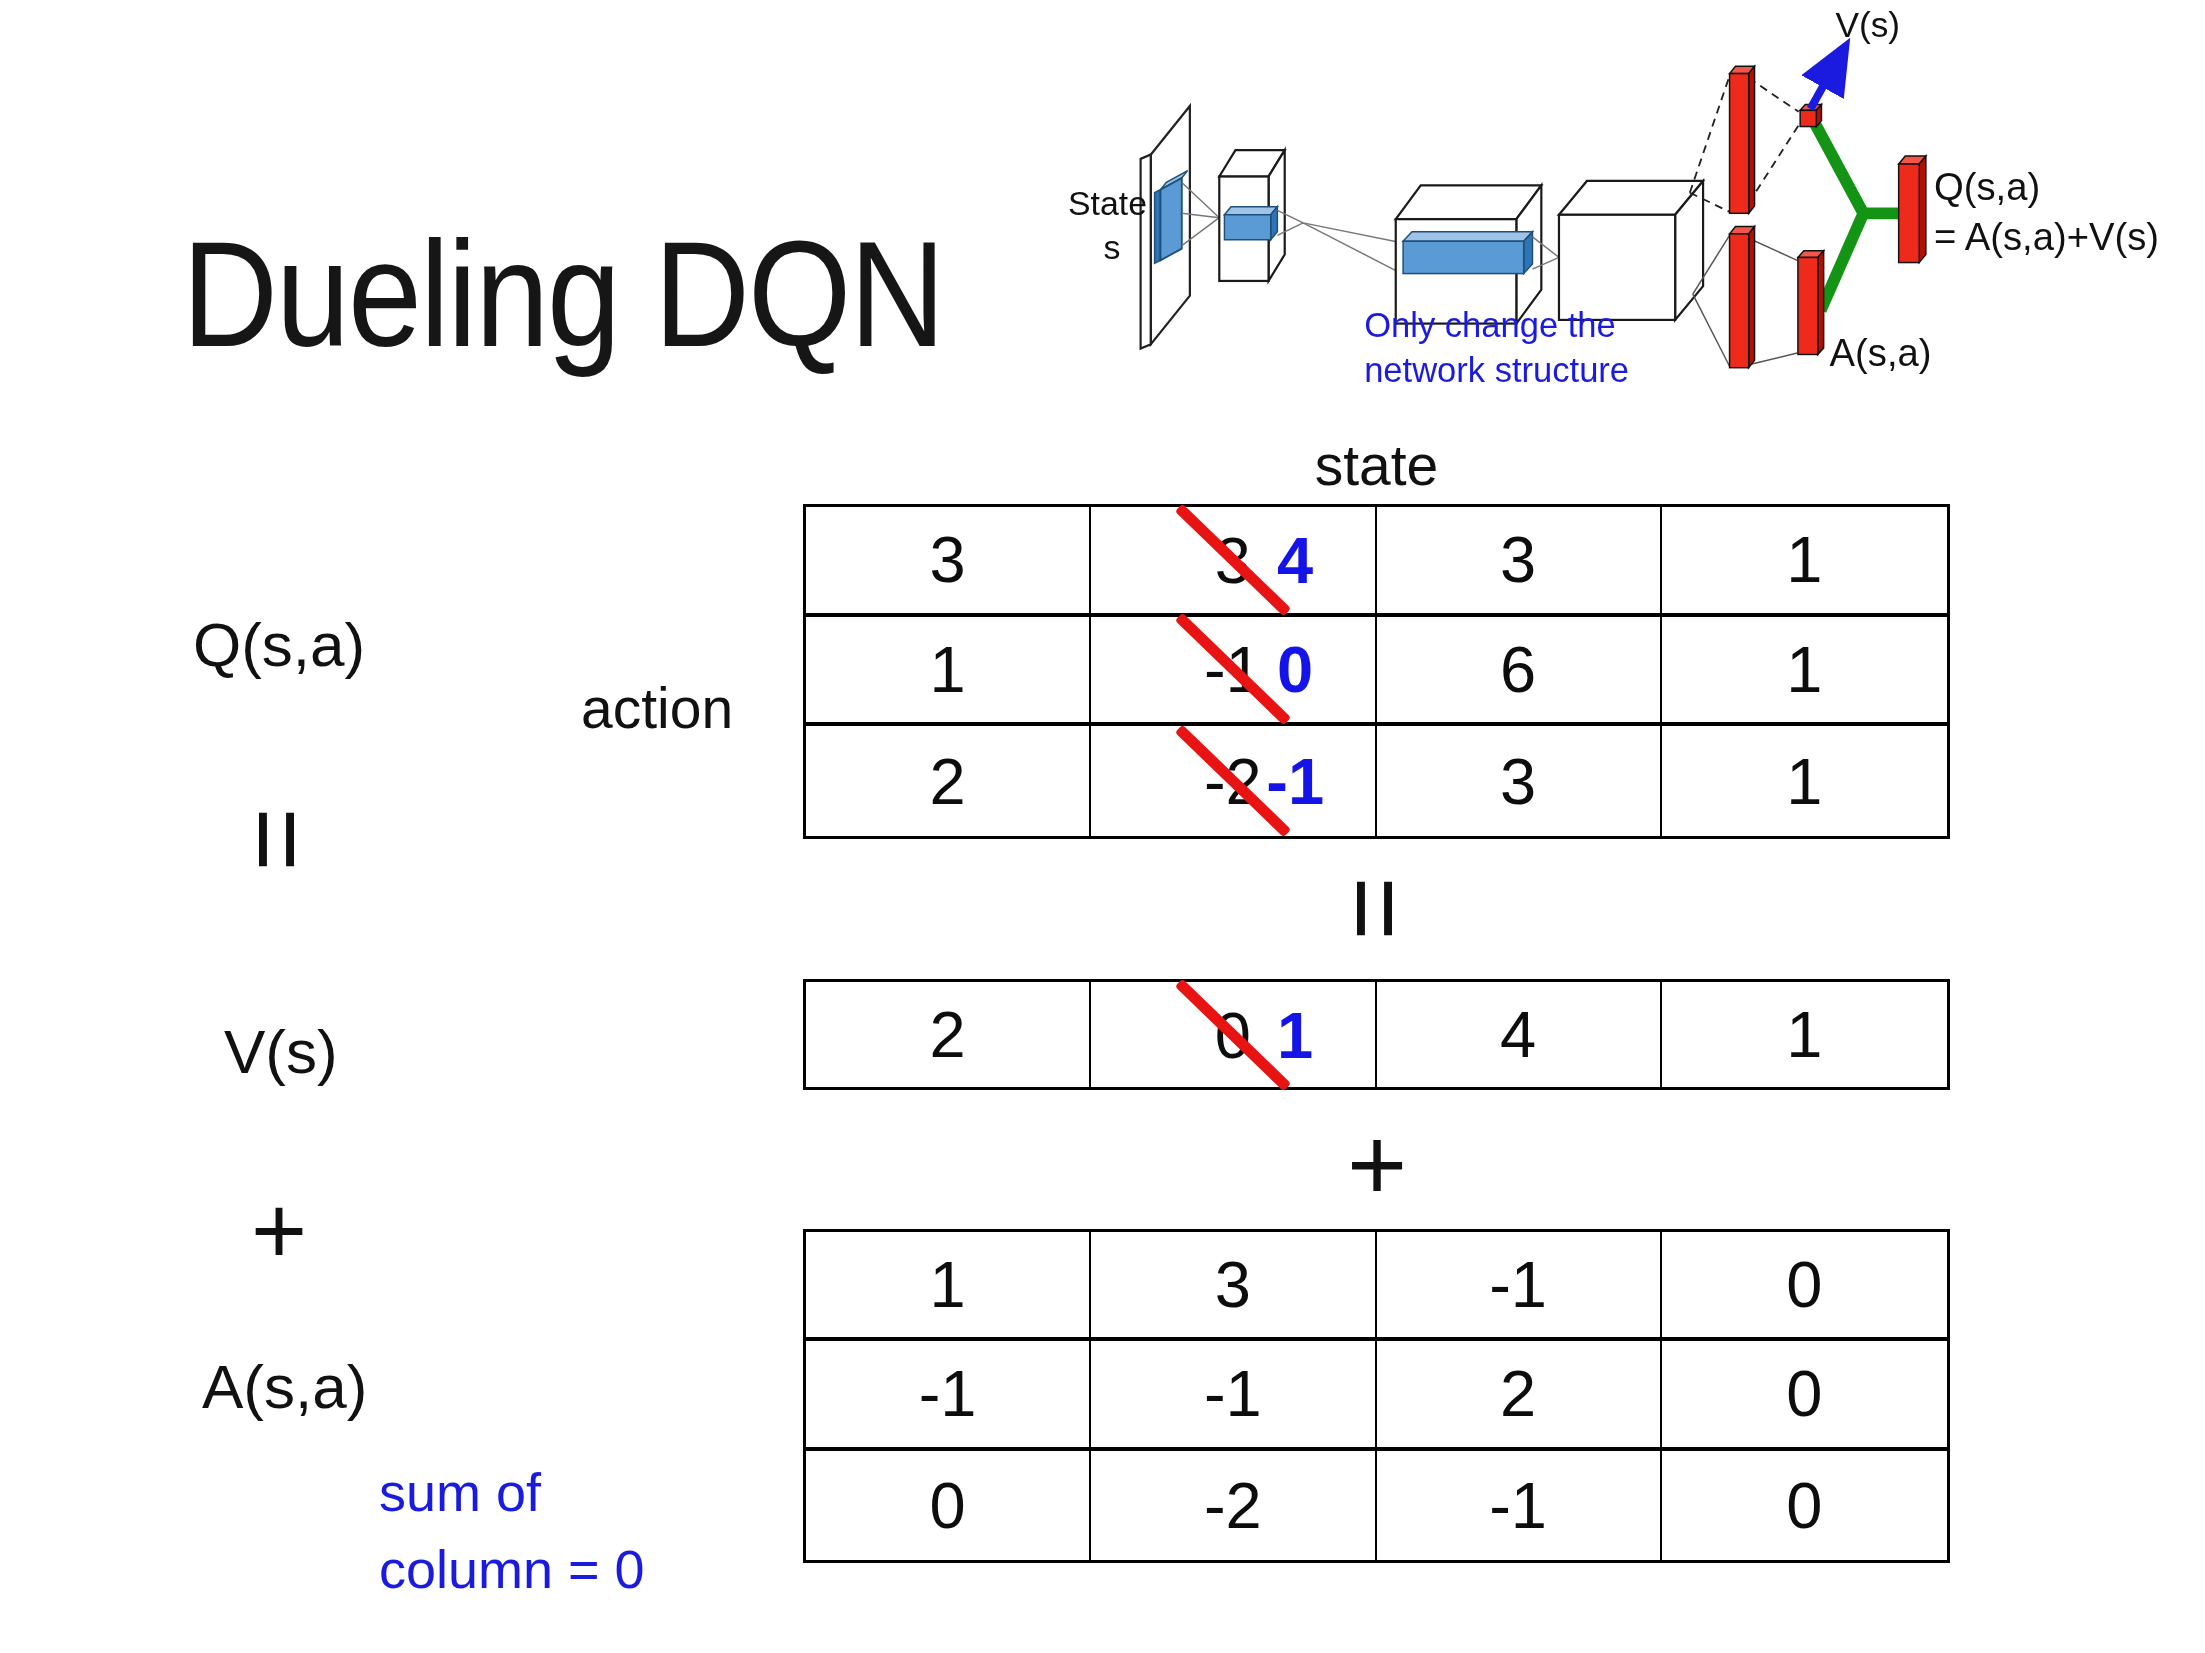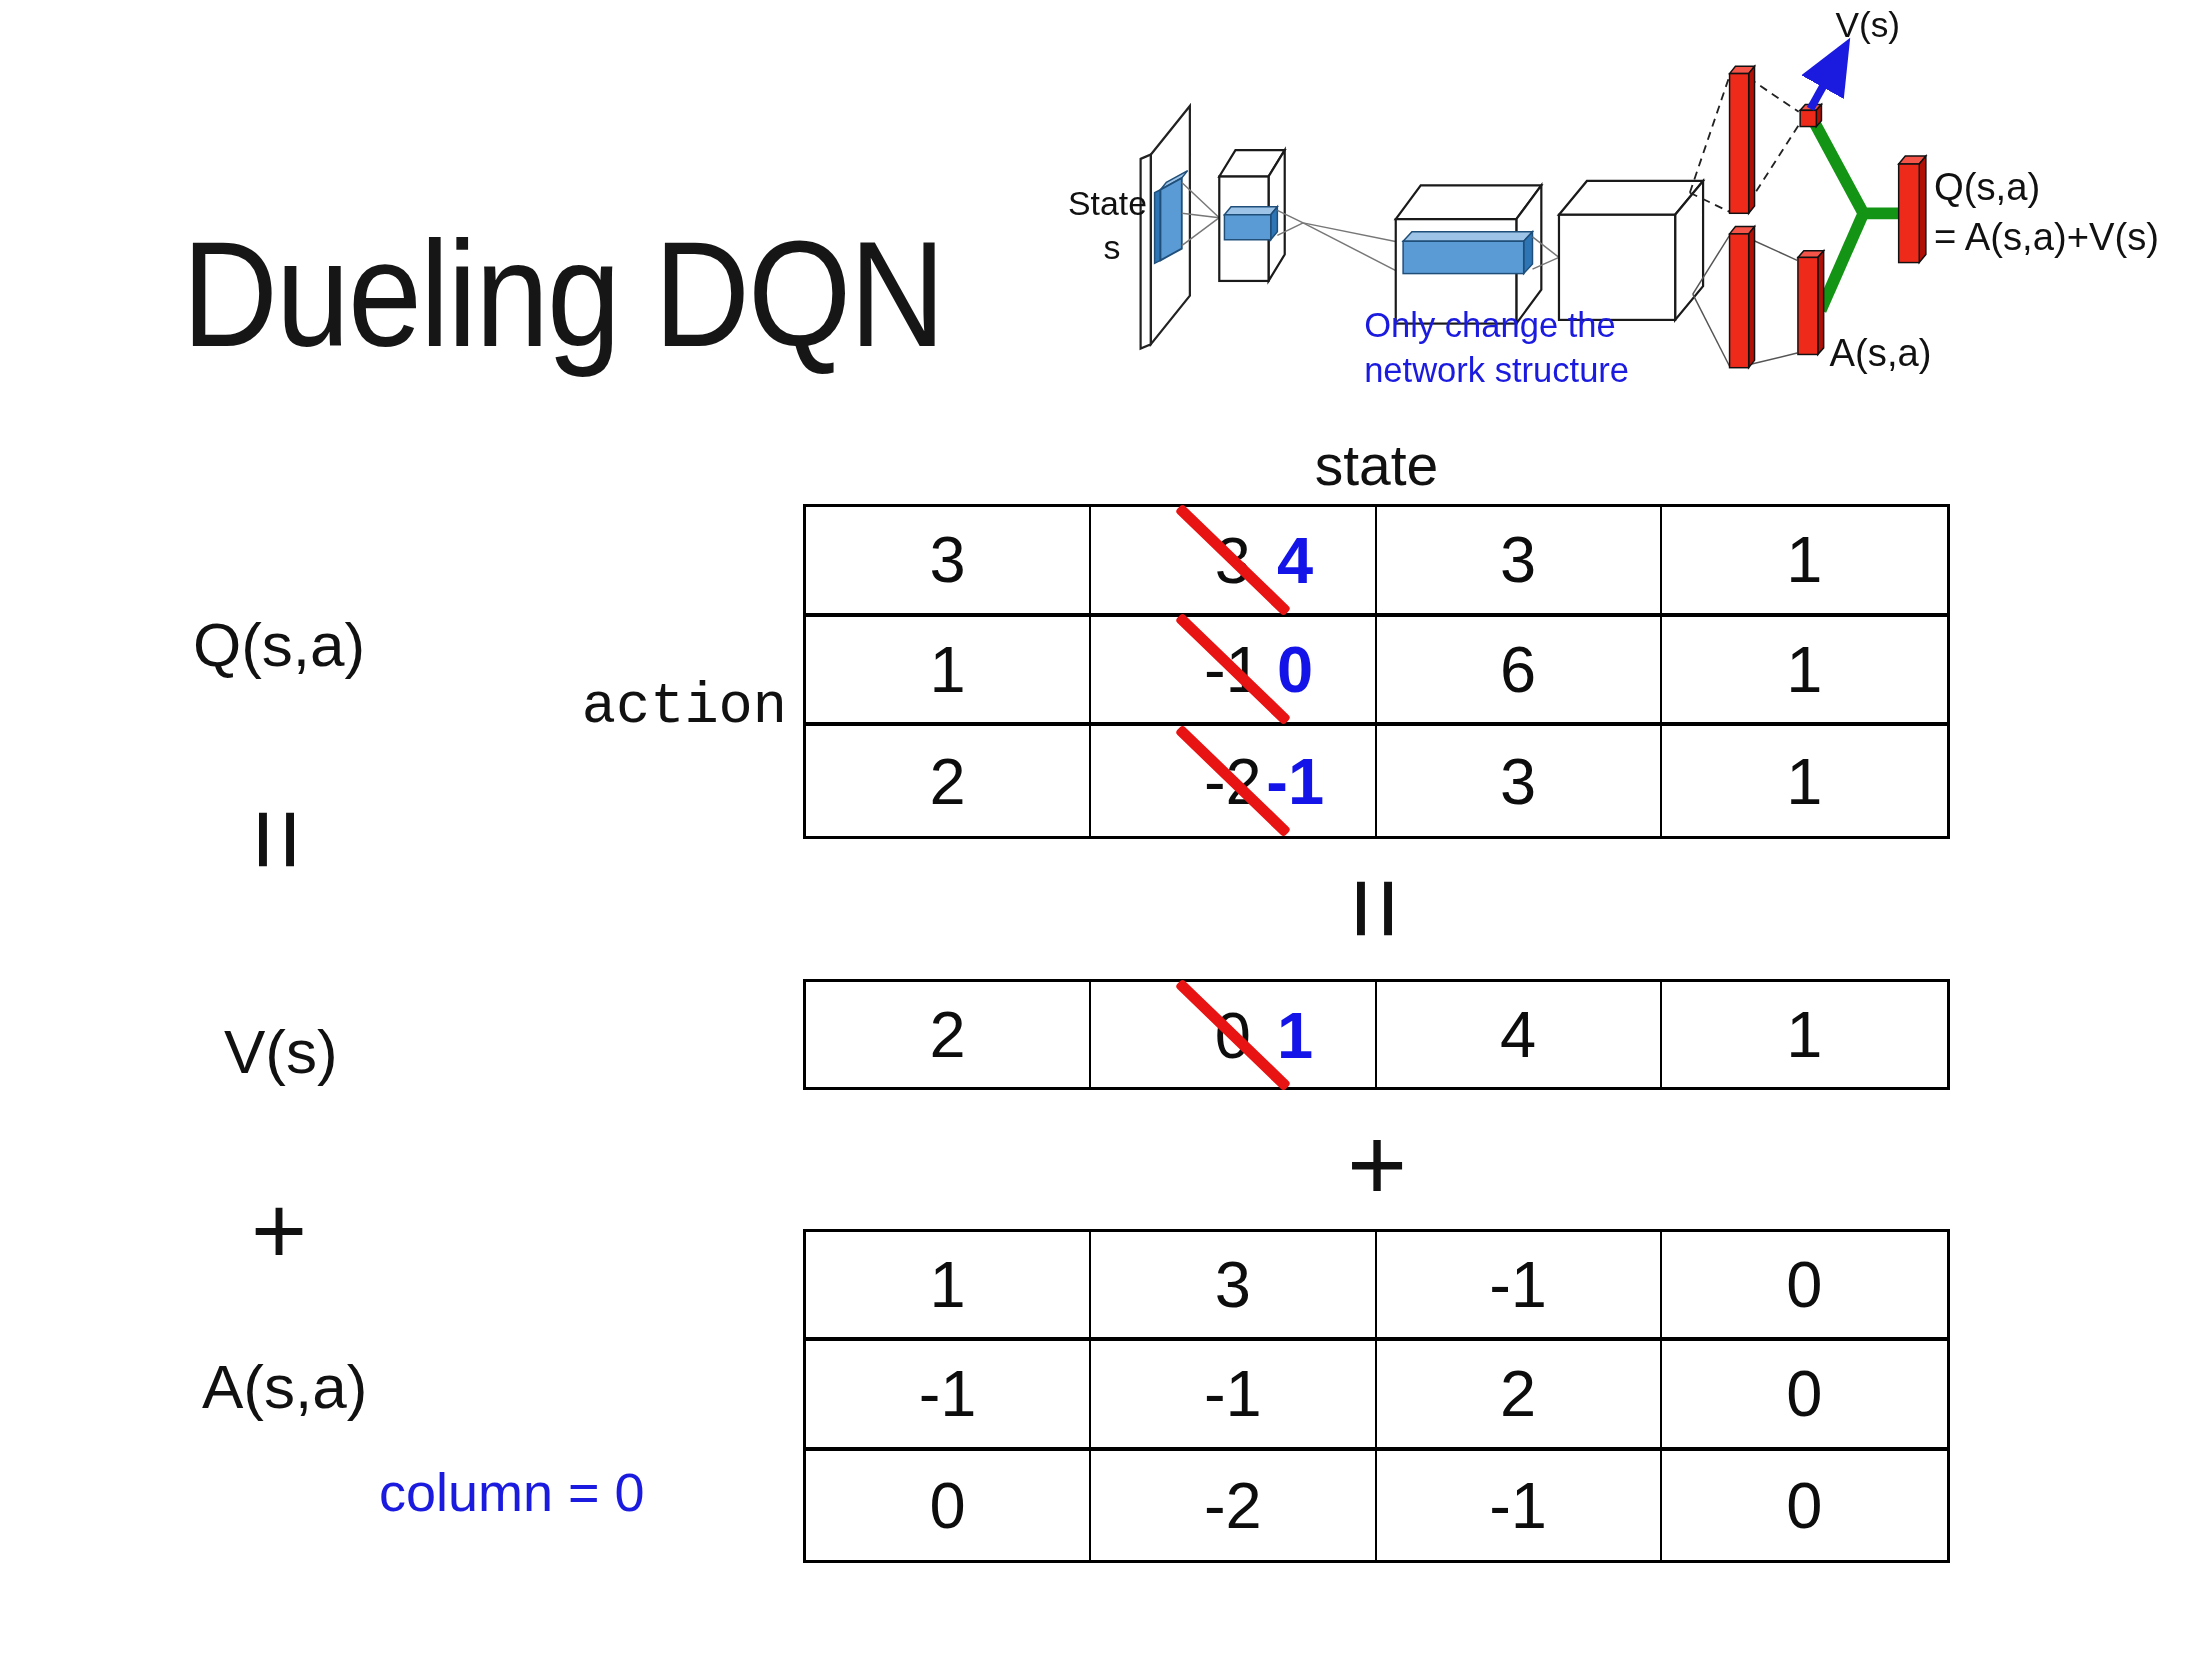--- a/index.html
+++ b/index.html
@@ -21,21 +21,21 @@
   .op{width:132px;text-align:center;}
   #eq-left{left:213px;top:776px;font-size:110px;transform:rotate(90deg);}
   #plus-left{left:213px;top:1176px;font-size:96px;}
   #eq-center{left:1311px;top:845px;font-size:110px;transform:rotate(90deg);}
   #plus-center{left:1311px;top:1106px;font-size:103px;}
   .bluenote{color:#1b1be0;font-size:54px;line-height:1.42;white-space:nowrap;}
   #avg-note{left:379px;top:1028px;}
   #sum-note{left:379px;top:1454px;}
   
   #state-lbl{left:803px;top:432px;width:1147px;text-align:center;font-size:57px;}
-  #action-lbl{left:581px;top:675px;width:206px;text-align:right;font-size:57px;font-family:Liberation Mono, monospace;}
+  #action-lbl{left:581px;top:675px;width:206px;font-size:57px;}
   
   .tbl{
     position:absolute;left:803px;width:1147px;display:grid;
     grid-template-columns:repeat(4,1fr);border:3.7px solid #000;
     box-sizing:border-box;background:#fff;
   }
   #q-tbl{top:504px;height:335px;grid-template-rows:repeat(3,1fr);}
   #v-tbl{top:979px;height:111px;grid-template-rows:1fr;}
   #a-tbl{top:1229px;height:334px;grid-template-rows:repeat(3,1fr);}
   .cell{
@@ -197,20 +197,21 @@
 
   <div id="q-lbl" class="abs lbl">Q(s,a)</div>
   <div id="eq-left" class="abs lbl op">=</div>
   <div id="v-lbl" class="abs lbl">V(s)</div>
   <div id="plus-left" class="abs lbl op">+</div>
   <div id="a-lbl" class="abs lbl">A(s,a)</div>
 
   <div id="avg-note" class="abs bluenote">
   </div>
   <div id="sum-note" class="abs bluenote">
+    <div>sum of</div>
     <div>column = 0</div>
   </div>
 
   <div id="state-lbl" class="abs lbl">state</div>
   <div id="action-lbl" class="abs lbl">action</div>
 
   <div id="q-tbl" class="tbl three">
     <div class="cell">3</div>
     <div class="cell struck">
       <span class="old">3</span>

